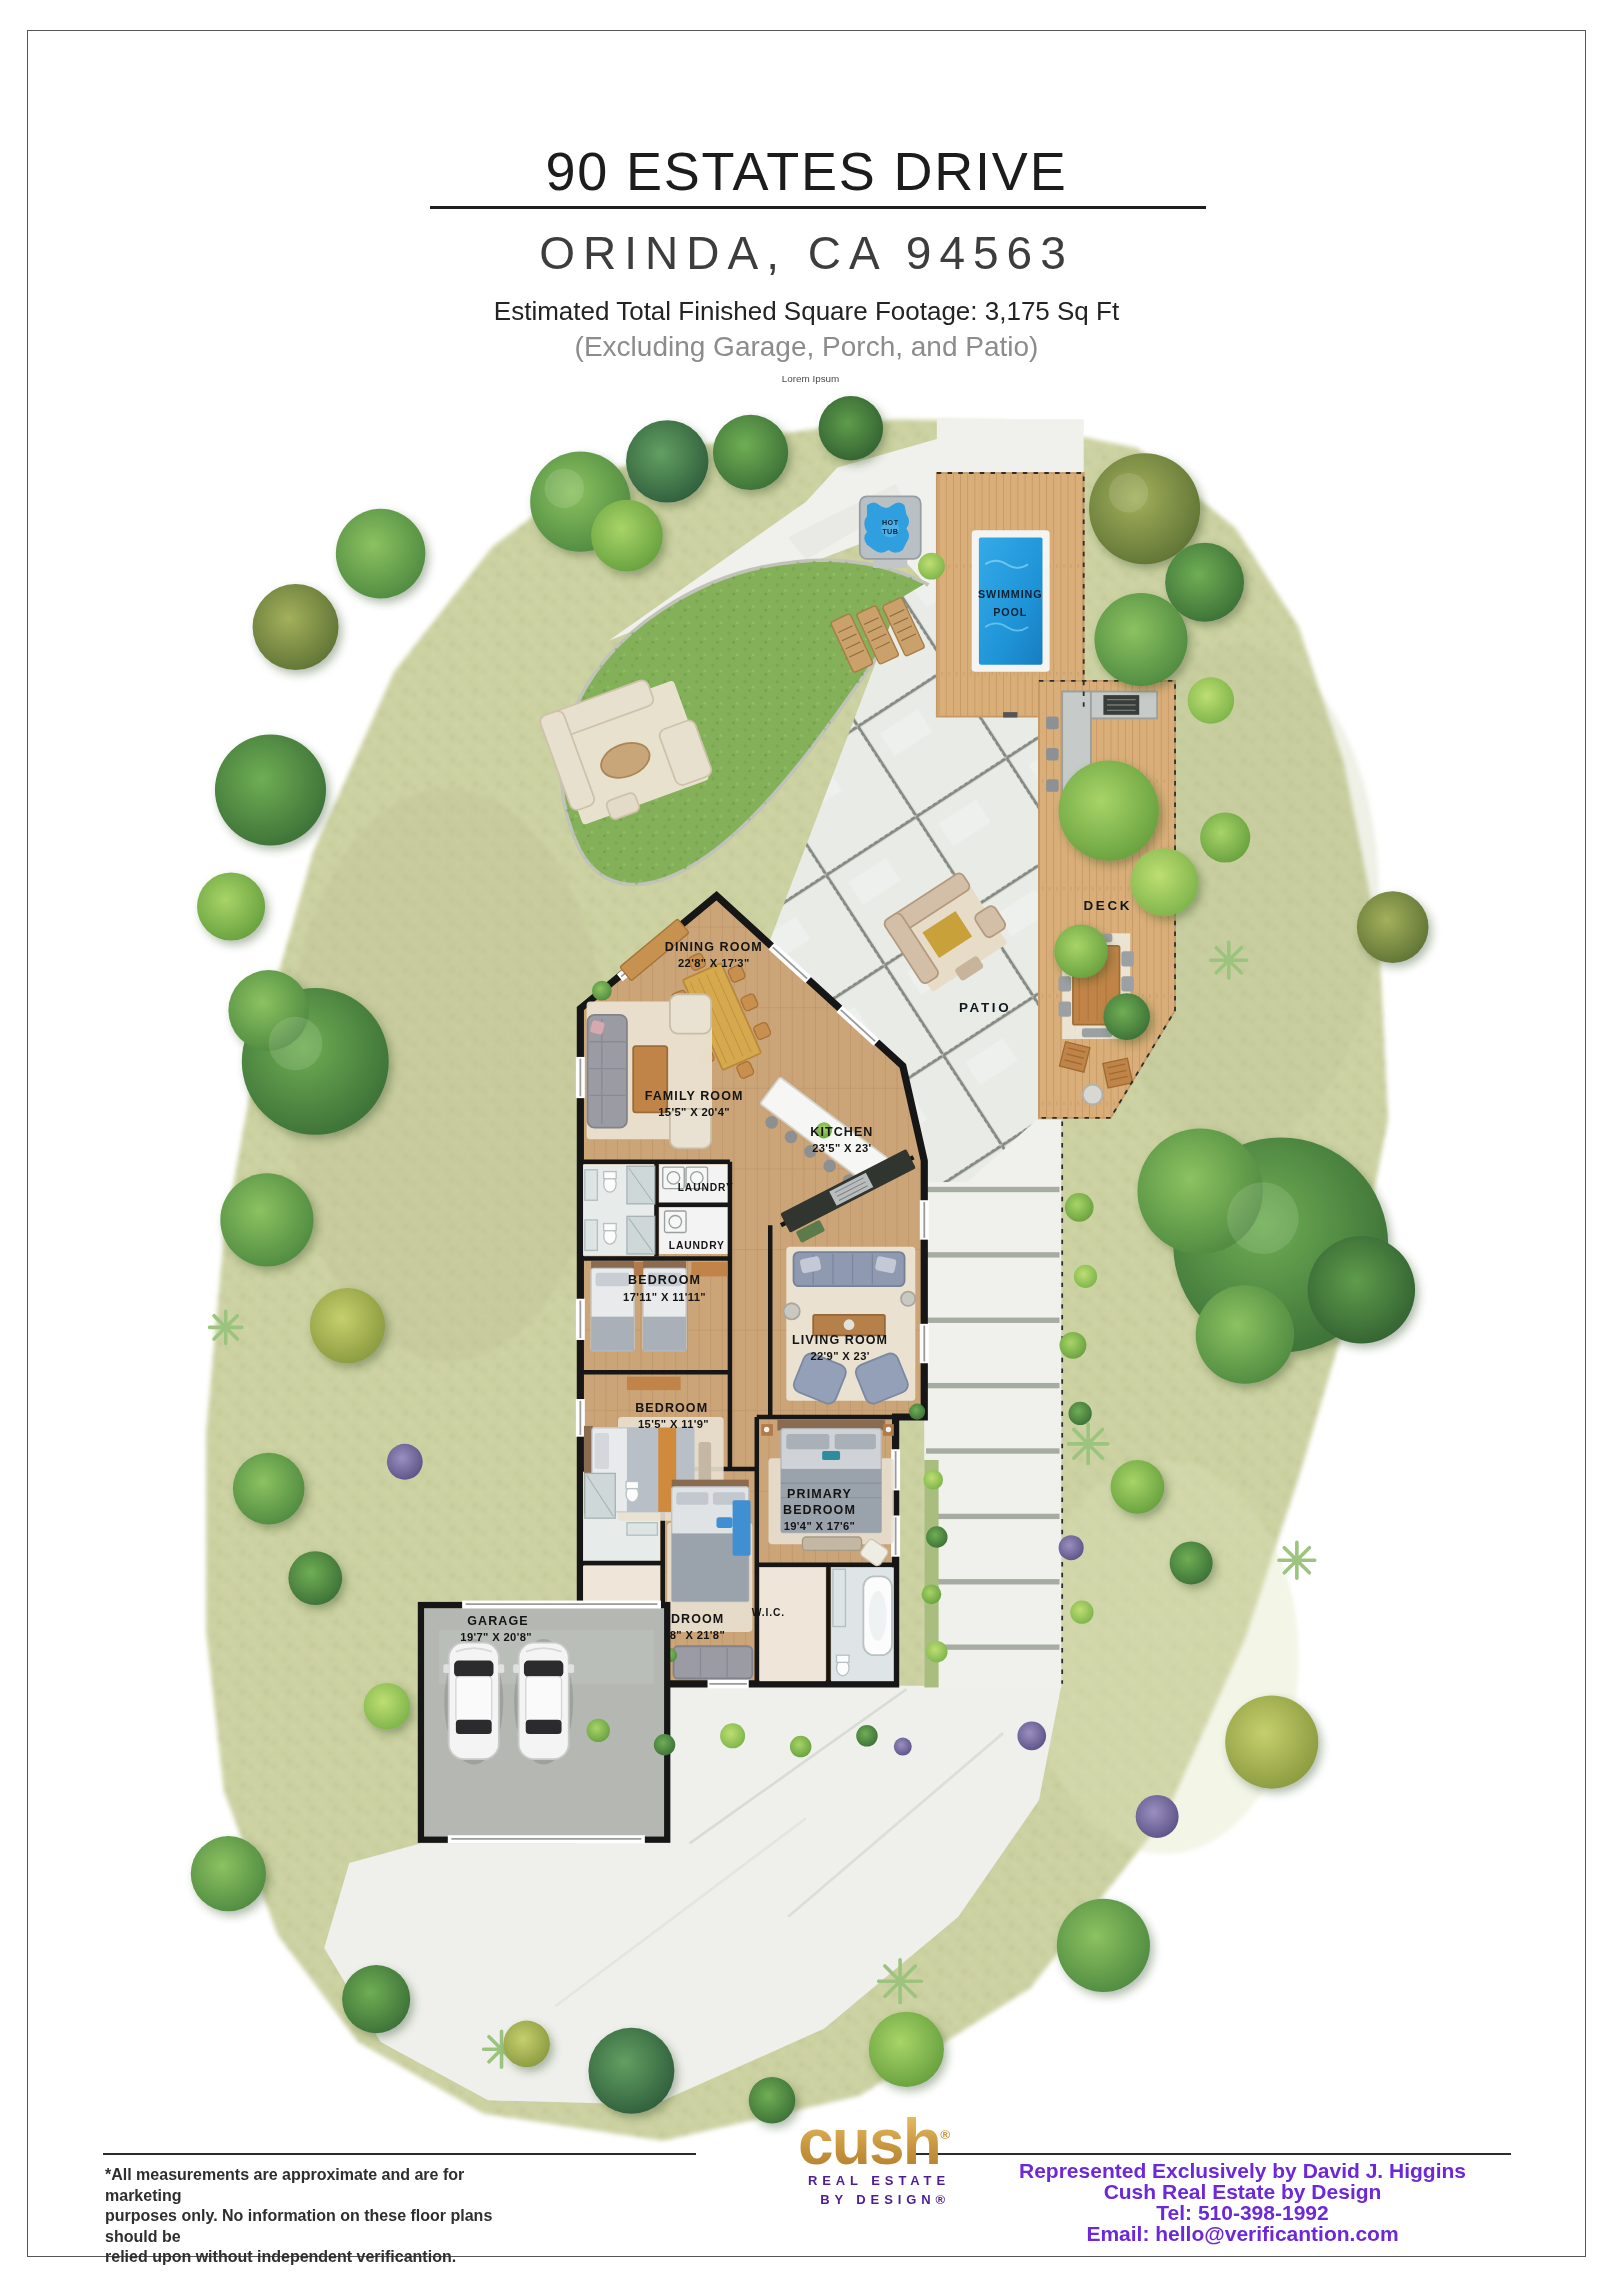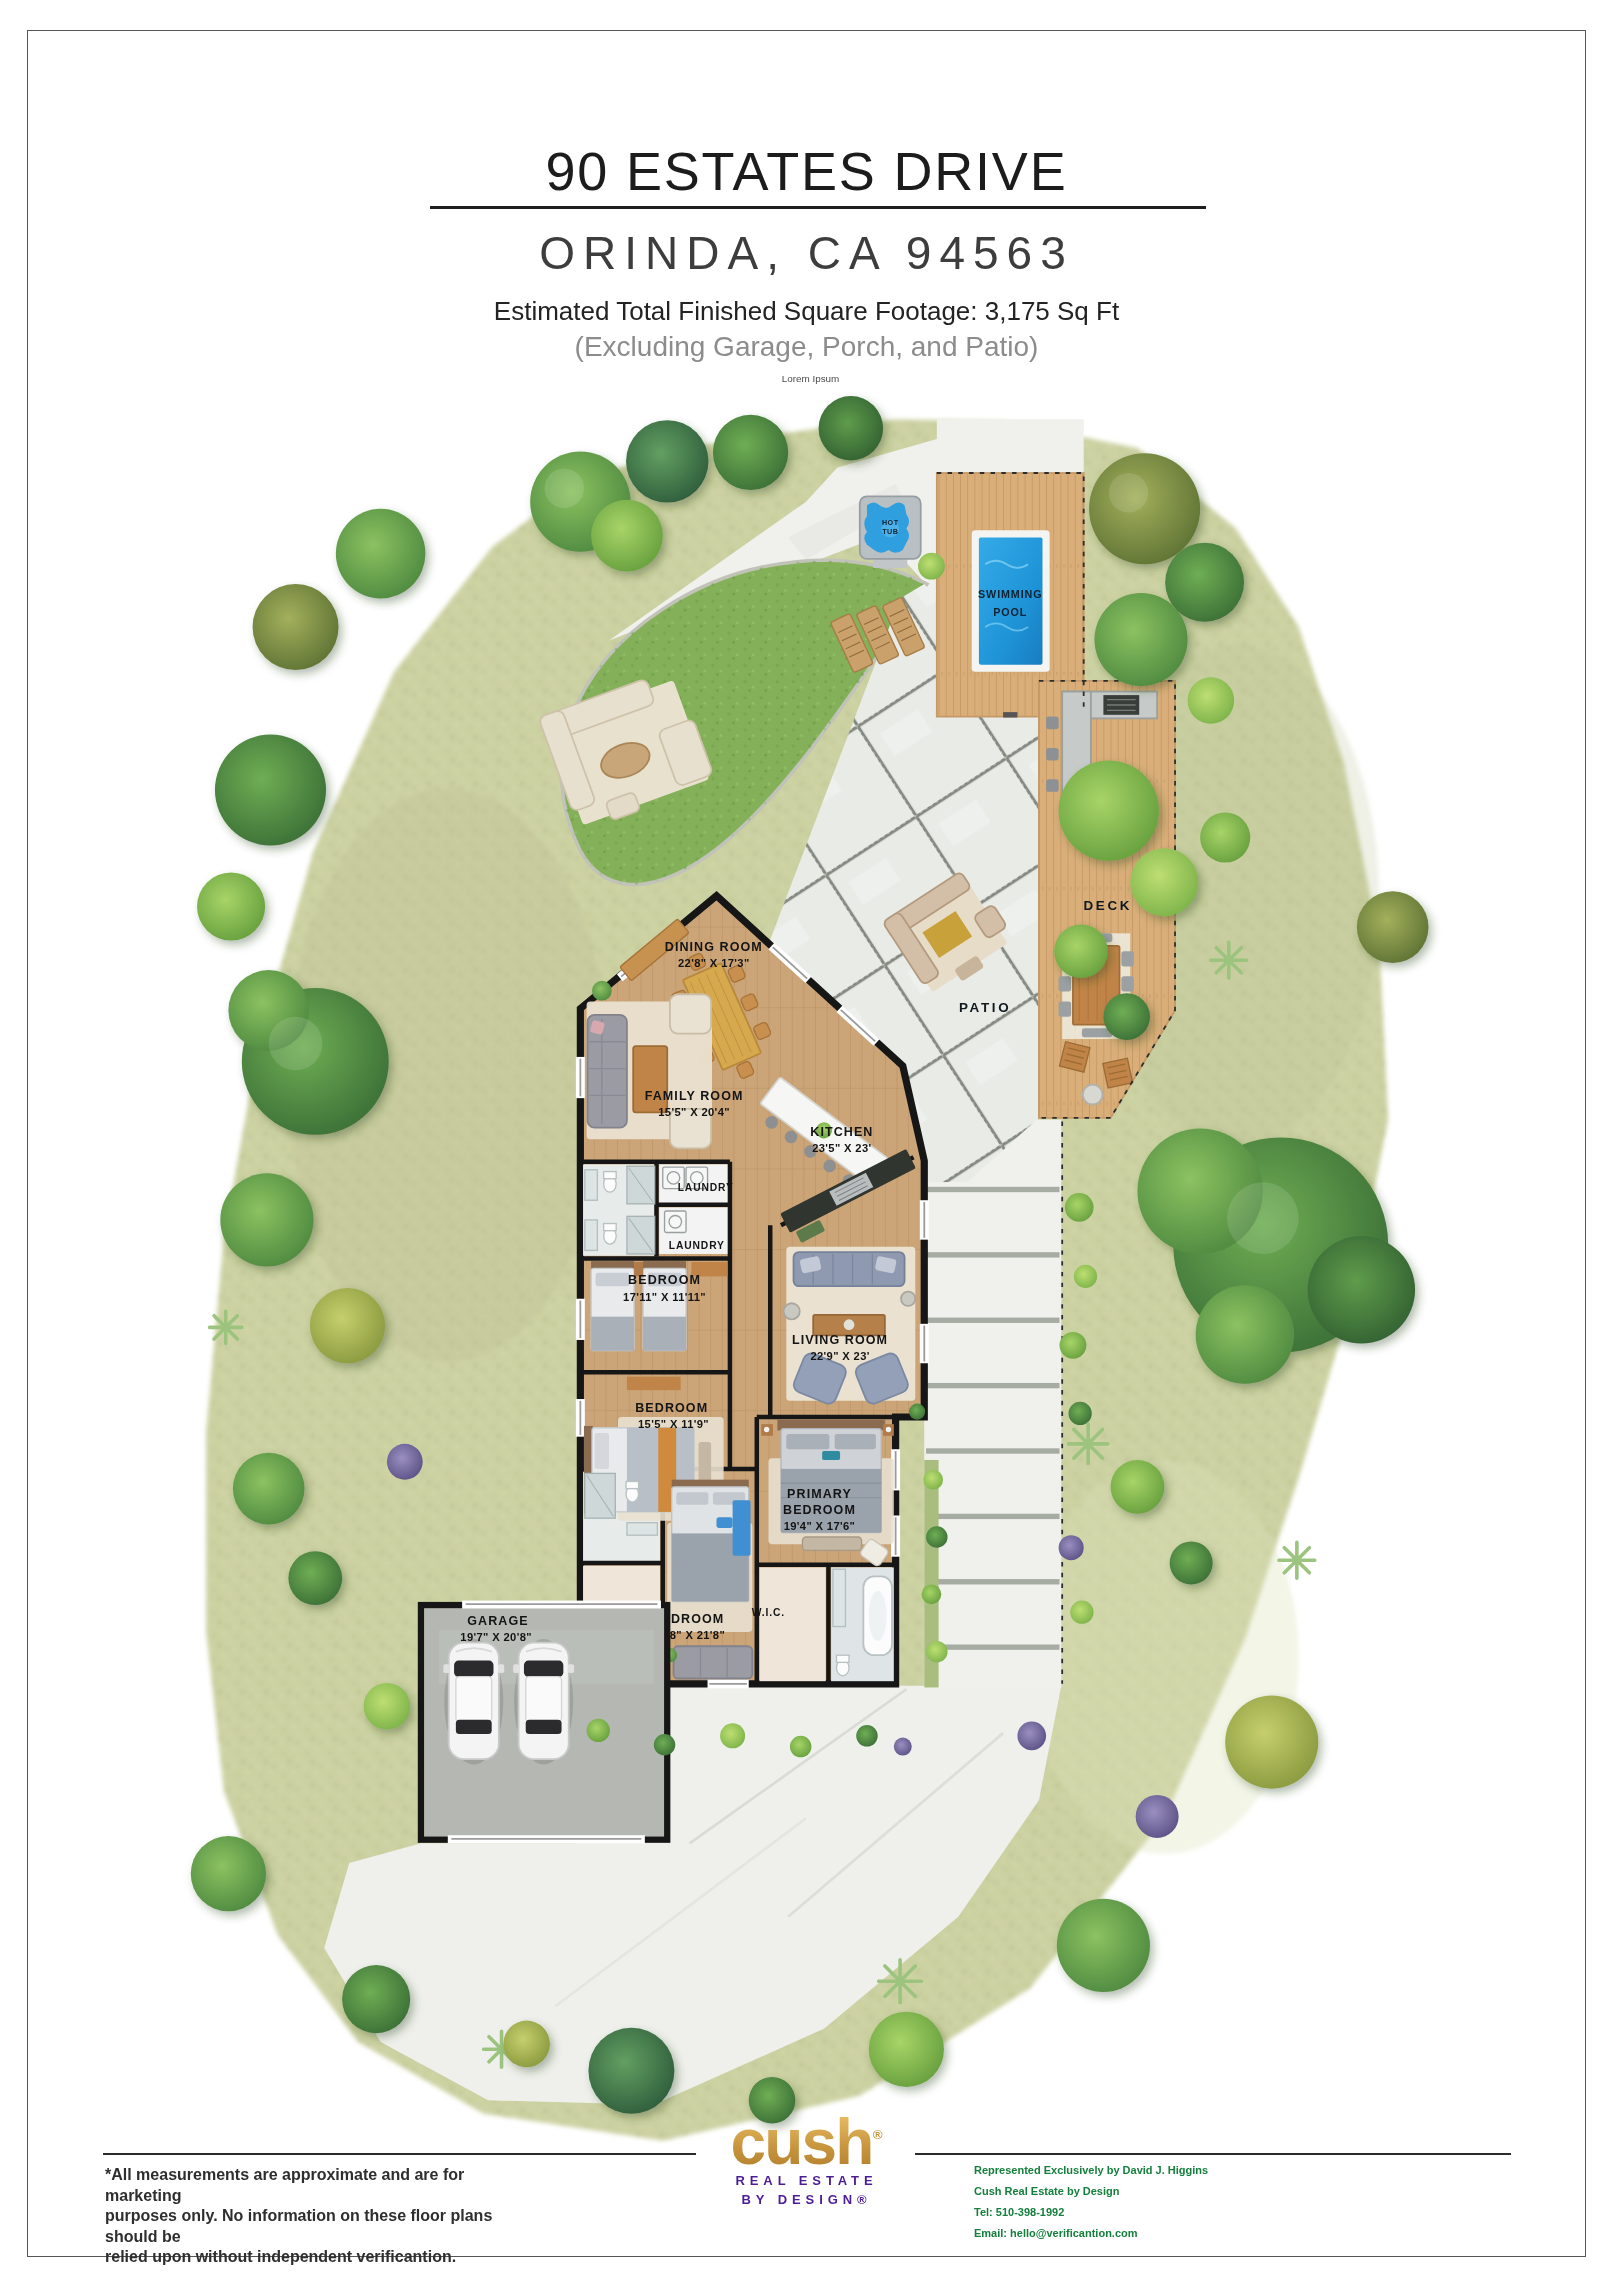--- a/index.html
+++ b/index.html
@@ -25,27 +25,27 @@
   .room-dims{font:bold 12.5px "Liberation Sans",sans-serif;fill:#141414;letter-spacing:.4px;text-anchor:middle}
   .small-name{font:bold 11.5px "Liberation Sans",sans-serif;fill:#141414;letter-spacing:1px;text-anchor:middle}
   .big-name{font:bold 15px "Liberation Sans",sans-serif;fill:#10191e;letter-spacing:3px;text-anchor:middle}
   .tiny-name{font:bold 8px "Liberation Sans",sans-serif;fill:#0d2233;letter-spacing:.5px;text-anchor:middle}
   .fill-lawn{fill:var(--c-lawn)}
   .fill-scrub{fill:var(--c-scrub)}
   
   .foot-rule-l{position:absolute;left:103px;top:2153px;width:593px;height:1.8px;background:#2b2b2b}
   .foot-rule-r{position:absolute;left:915px;top:2153px;width:596px;height:1.8px;background:#2b2b2b}
   .disclaimer{position:absolute;left:105px;top:2165px;width:430px;font-size:16px;font-weight:bold;color:#2e2e2e;line-height:20.6px}
-  .brand{position:absolute;left:663px;top:2114px;width:287px;text-align:center}
+  .brand{position:absolute;left:663px;top:2114px;width:287px;text-align:right}
   .wordmark{font-size:64px;font-weight:bold;letter-spacing:-1.8px;line-height:57px;
     background:linear-gradient(180deg,#e8bd64 0%,#c9973f 55%,#b37f2e 100%);
     -webkit-background-clip:text;background-clip:text;color:transparent;display:inline-block}
   .wordmark-reg{font-size:13.4px;font-weight:bold;color:var(--c-gold);vertical-align:25px;letter-spacing:0}
   .tagline{font-size:13px;font-weight:bold;letter-spacing:4.9px;color:#4c1d95;line-height:19px}
-  .contact{position:absolute;right:102px;top:2160px;width:537px;text-align:left;font-size:11px;font-weight:bold;color:#15803d;line-height:21px}
+  .contact{position:absolute;right:102px;top:2160px;width:537px;text-align:center;font-size:21px;font-weight:bold;color:#6d28d9;line-height:21px}
 </style>
 </head>
 <body>
 
 <div class="page-border"></div>
 
 <div class="hdr">
   <div class="title">90 ESTATES DRIVE</div>
   <div class="title-rule"></div>
   <div class="subtitle">ORINDA, CA 94563</div>

